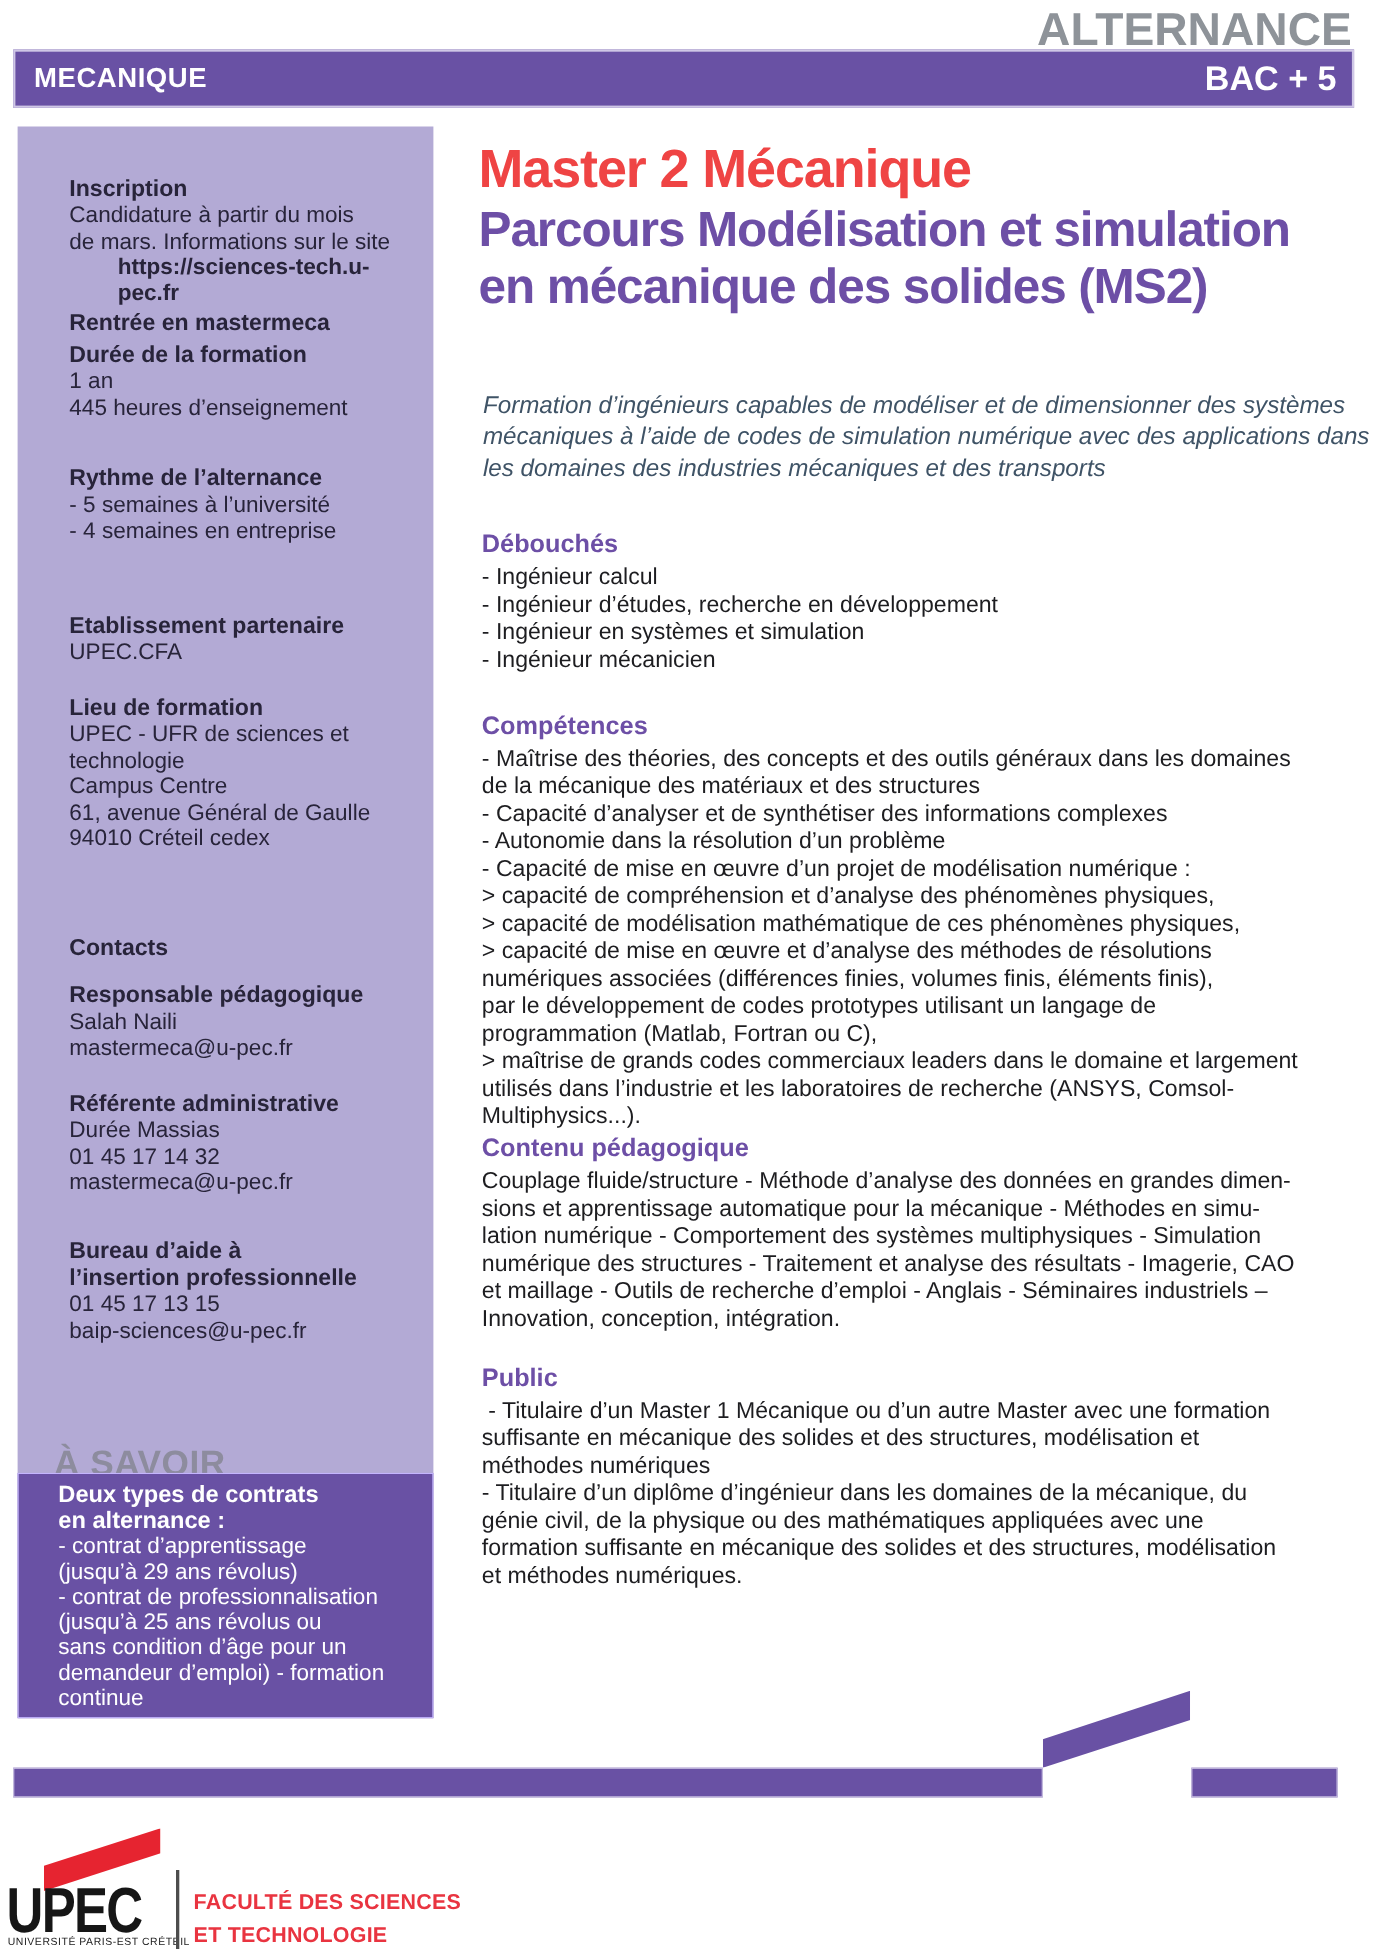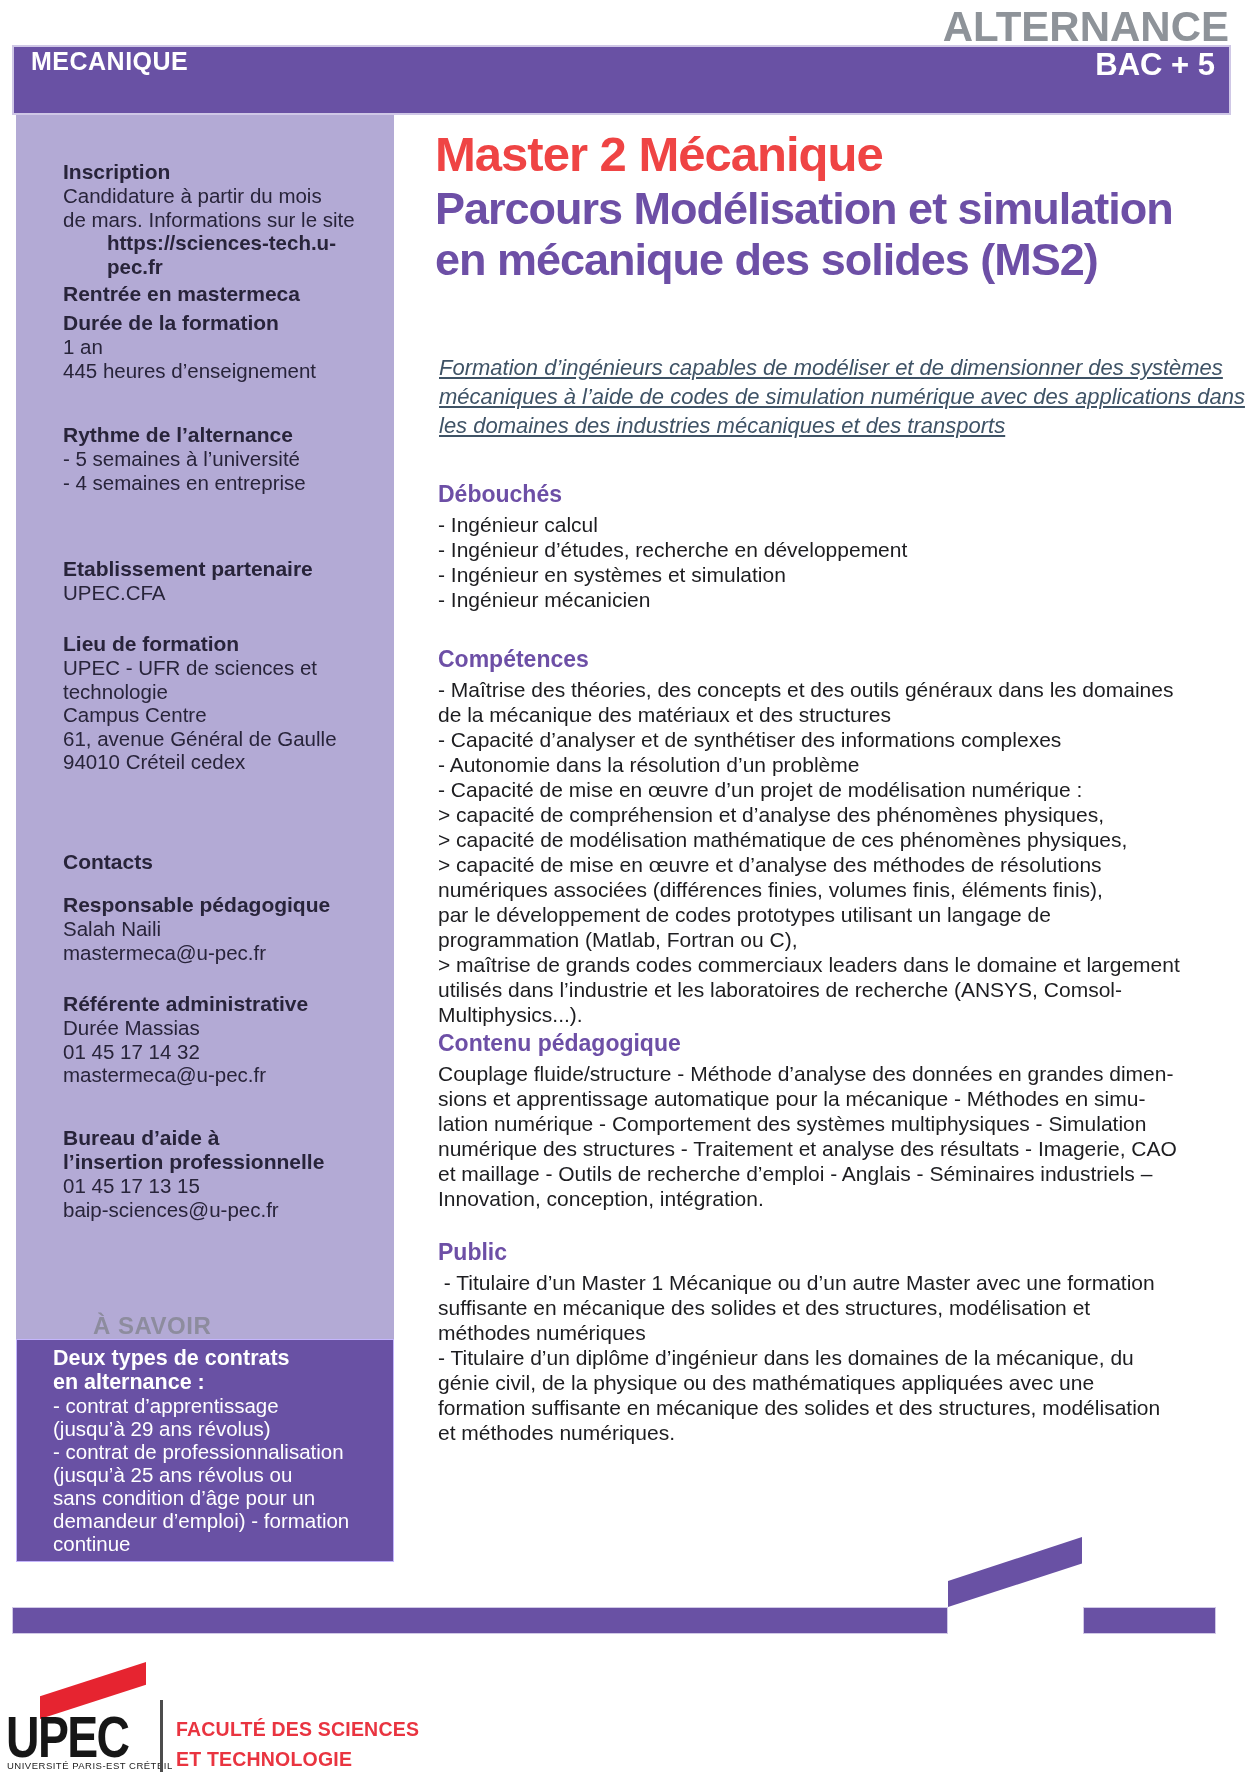--- a/index.html
+++ b/index.html
@@ -7,62 +7,62 @@
     position:relative; width:1259px; height:1772px; background:#ffffff;
     font-family:"Liberation Sans", sans-serif; overflow:hidden;
   }
 
   
   .alternance {
     position:absolute; top:3px; right:30px;
     font-size:42px; font-weight:bold; color:#8e9399; letter-spacing:0px;
   }
   .top-bar {
-    position:absolute; left:12px; top:45px; width:1219px; height:70px;
+    position:absolute; left:12px; top:45px; width:1219px; height:53px;
     background:#6951a4; border:2px solid #cfc7e6; box-sizing:border-box;
-    display:flex; justify-content:space-between;
+    display:flex; align-items:center; justify-content:space-between;
     padding:0 14px 0 17px;
   }
   .top-bar .mecanique { color:#fff; font-weight:bold; font-size:25px; letter-spacing:.5px; }
   .top-bar .bac { color:#fff; font-weight:bold; font-size:31px; }
 
   
   .sidebar {
     position:absolute; left:16px; top:115px; width:378px; height:1224px;
     background:#b3aad5;
   }
   .sb-block { position:absolute; left:47px; right:8px; color:#28243a; }
   .sb-title { font-weight:bold; font-size:21px; line-height:24px; white-space:pre-line; }
   .sb-text  { font-size:20.5px; line-height:23.5px; white-space:pre-line; }
   .sb-note  { font-weight:bold; font-size:21px; line-height:24px; margin-top:4px; }
   .sb-url   { font-weight:bold; font-size:20.5px; line-height:23.5px;margin-left:44px; }
   .a-savoir {
     position:absolute; left:33px; top:1197px;
-    font-size:24px; font-weight:bold; color:#8d8c9e; letter-spacing:.5px;margin-left:44px;
+    font-size:32px; font-weight:bold; color:#8d8c9e; letter-spacing:.5px;
   }
   .dark-box {
     position:absolute; left:16px; top:1339px; width:378px; height:223px;
     background:#6951a4; border:1px solid #c4b5fd; box-sizing:border-box; color:#fff;
   }
   .dark-box .db-title { position:absolute; left:36px; top:6px; font-weight:bold; font-size:21.5px; line-height:24px; white-space:pre-line; }
   .dark-box .db-body  { position:absolute; left:36px; top:54px; font-size:20.5px; line-height:23px; white-space:pre-line; }
 
   
   .main-title {
     position:absolute; left:435px; top:126px;
     font-size:49px; font-weight:bold; color:#ef4444; letter-spacing:-1px;
   }
   .subtitle {
     position:absolute; left:435px; top:183px;
     font-size:45px; font-weight:bold; color:#6d4fa6; line-height:51px;
     letter-spacing:-1px; white-space:pre-line;
   }
   .intro {
     position:absolute; left:439px; top:353px;
-    font-size:22px; font-style:italic; color:#3f5366; line-height:29px; white-space:pre-line;text-decoration:underline;
+    font-size:22px; font-style:italic; color:#3f5366; line-height:29px; white-space:pre-line;
   }
   .section { position:absolute; left:438px; width:812px; }
   .section-title { color:#6d4fa6; font-weight:bold; font-size:23px; line-height:27px; margin:0 0 4px 0; }
   .section-body  { color:#1d1d20; font-size:21px; line-height:25px; white-space:pre-line; }
   .sec-debouches { top:481px; }
   .sec-competences { top:646px; }
   .sec-contenu { top:1030px; }
   .sec-public { top:1239px; }
 
   

